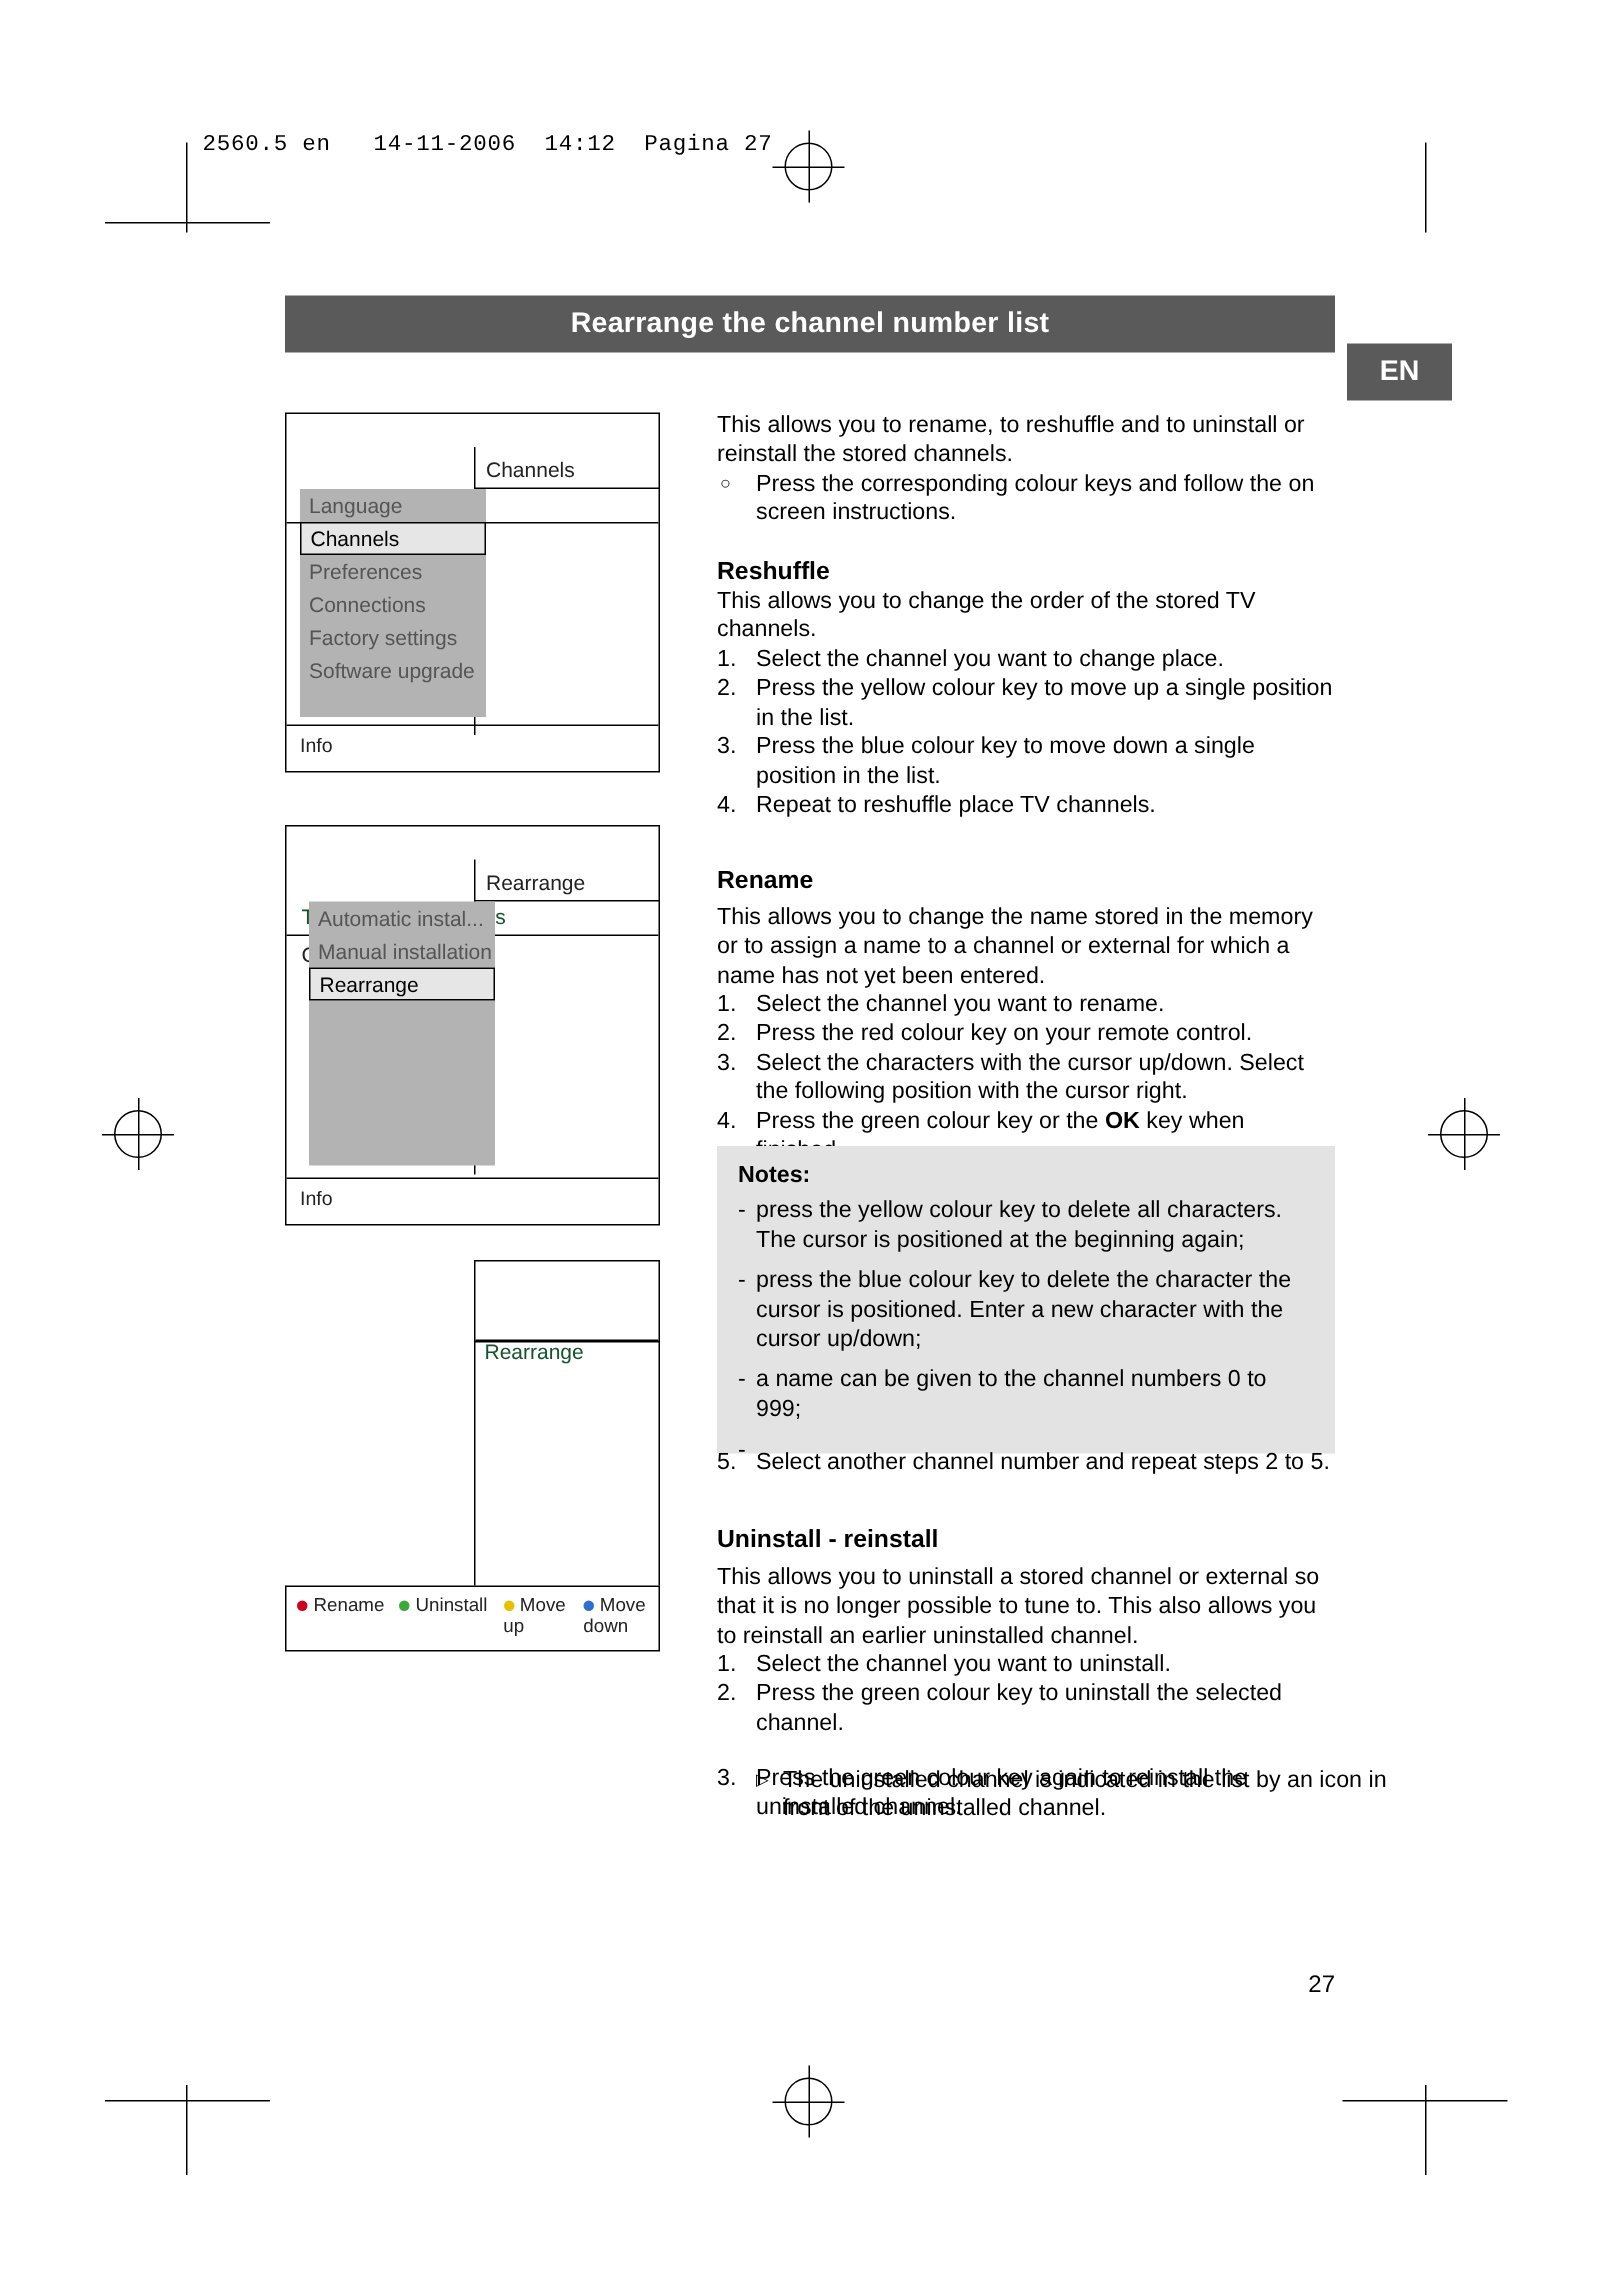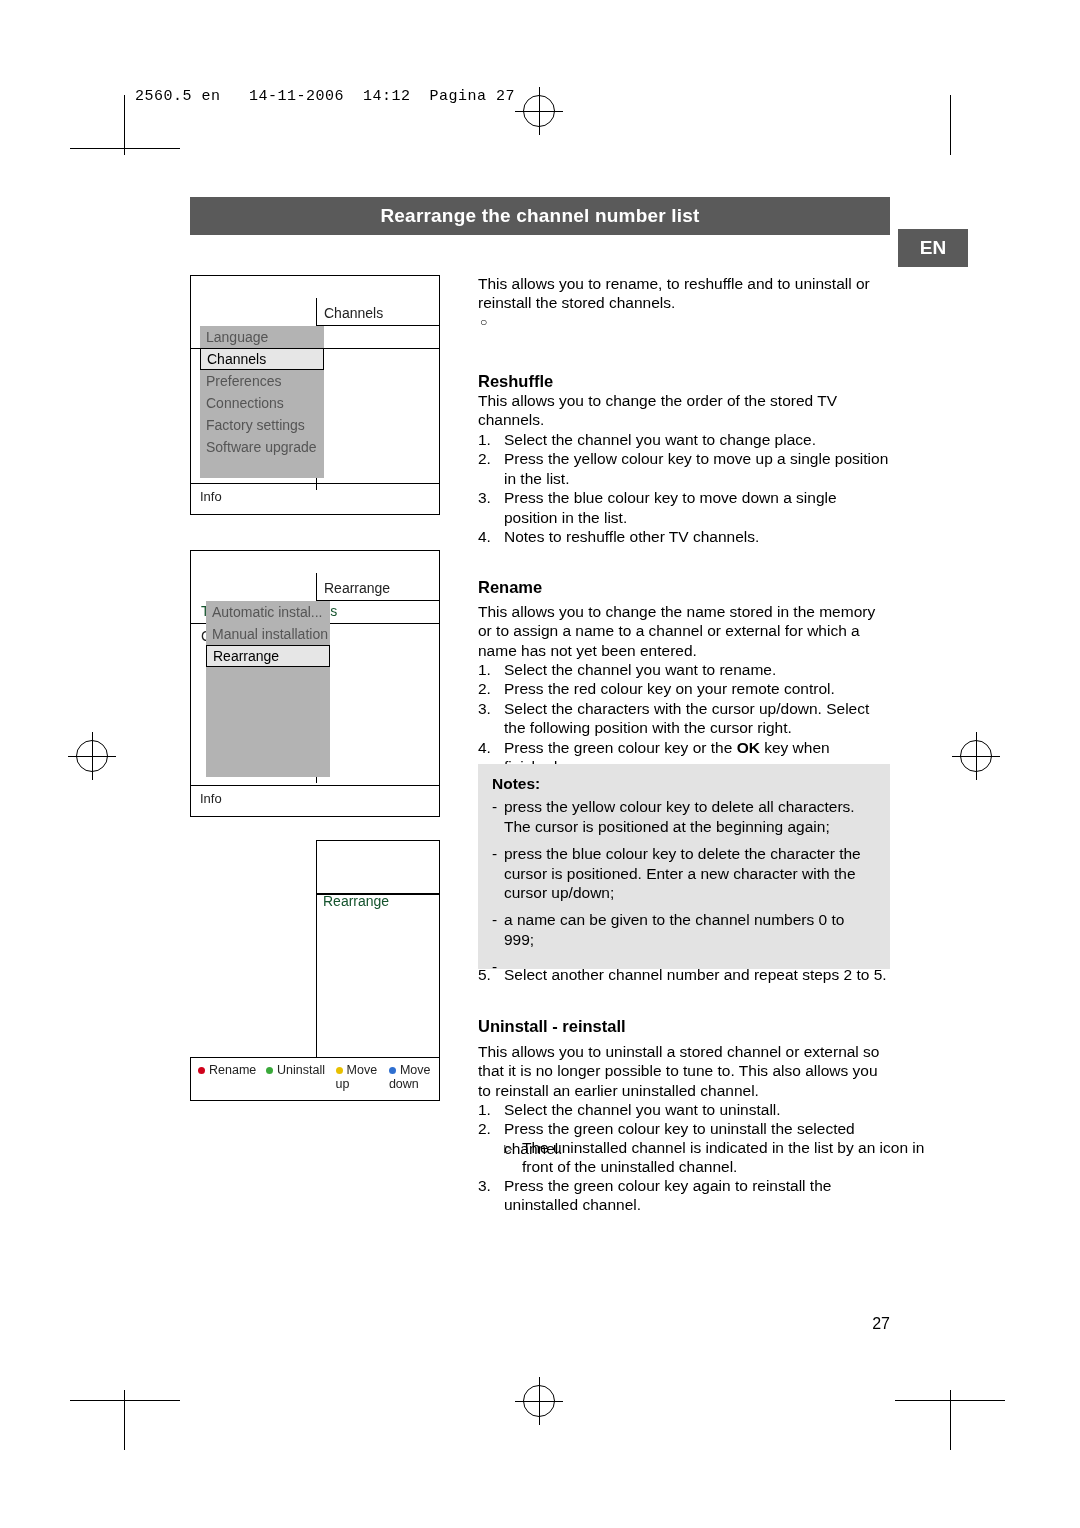--- a/index.html
+++ b/index.html
@@ -343,31 +343,32 @@
   <div class="kb" style="width:50px;display:block;margin-right:0;">
     <span class="dot" style="background:#2f6fd0;"></span><span>Move down</span>
   </div>
 </div>
 
 <div class="col" style="top:274px;">
   <p>This allows you to rename, to reshuffle and to uninstall or reinstall the stored channels.</p>
 </div>
 <div class="col bullet-o" style="top:313px;">
   <span class="n">○</span>
+  <span>Press the corresponding colour keys and follow the on screen instructions.</span>
 </div>
 
 <h3 class="sec col" style="top:372px;">Reshuffle</h3>
 <div class="col" style="top:391px;">
   <p>This allows you to change the order of the stored TV channels.</p>
 </div>
 <ul class="numlist col" style="top:430px;">
   <li><span class="n">1.</span><span>Select the channel you want to change place.</span></li>
   <li><span class="n">2.</span><span>Press the yellow colour key  to move up a single position in the list.</span></li>
   <li><span class="n">3.</span><span>Press the blue colour key to move down a single position in the list.</span></li>
-  <li><span class="n">4.</span><span>Notes to reshuffle other TV channels.</span></li>
+  <li><span class="n">4.</span><span>Repeat to reshuffle place TV channels.</span></li>
 </ul>
 
 <h3 class="sec col" style="top:578px;">Rename</h3>
 <div class="col" style="top:602px;">
   <p>This allows you to change the name stored in the memory or to assign a name to a channel or external for which a name has not yet been entered.</p>
 </div>
 <ul class="numlist col" style="top:660px;">
   <li><span class="n">1.</span><span>Select the channel you want to rename.</span></li>
   <li><span class="n">2.</span><span>Press the red colour key on your remote control.</span></li>
   <li><span class="n">3.</span><span>Select the characters with the cursor up/down. Select the following position with the cursor right.</span></li>

